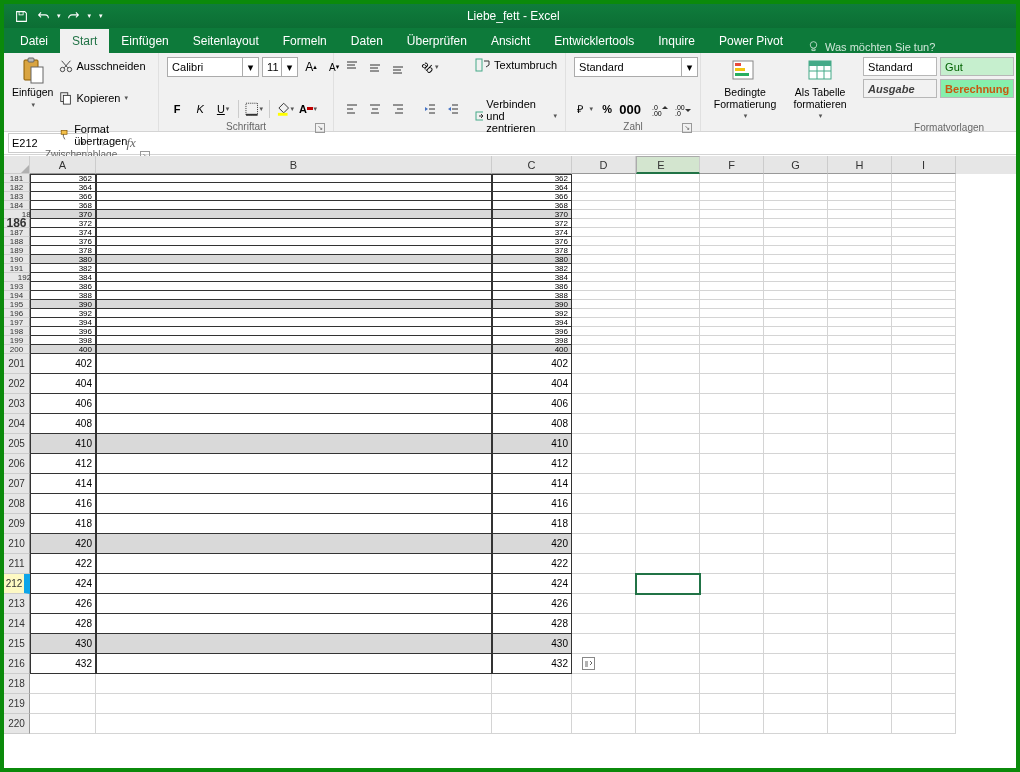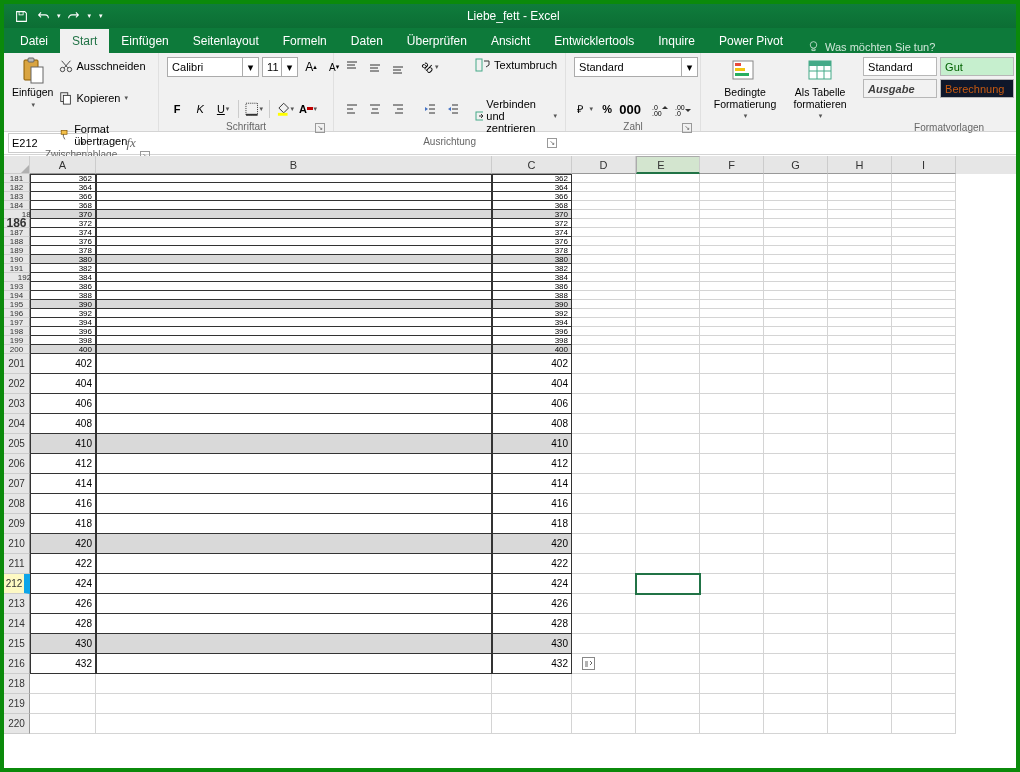--- a/index.html
+++ b/index.html
@@ -281,21 +281,20 @@
             <svg width="16" height="16">
               <rect x="1" y="4" width="14" height="8" fill="none" stroke="#4a8"></rect>
               <path d="M4 8h3M9 8h3" stroke="#333"></path>
               <path d="M6 6l2 2-2 2M10 6l-2 2 2 2" fill="none" stroke="#333"></path>
             </svg>
             <span class="lbl">Verbinden und zentrieren</span>
             <span class="dd">▾</span>
           </div>
       </div>
     </div>
-    <div class="group-label"><span>Ausrichtung</span><span class="dlaunch">↘</span></div>
   </div>
 
   <div class="group" style="width:135px">
     <div class="group-body stack" style="width:100%">
       <div class="sel" style="width:124px">
           <span>Standard</span>
           <span class="arr">▾</span>
         </div>
       <div class="row" style="margin-top:4px">
         <span class="mini-btn">
@@ -363,21 +362,21 @@
               <span>Standard</span>
             </div>
           <div class="stylebox" style="background:#c6efce;color:#006100">
               <span>Gut</span>
             </div>
         </div>
         <div class="row" style="gap:3px">
           <div class="stylebox" style="background:#f2f2f2;font-style:italic;font-weight:bold;color:#3f3f3f">
               <span>Ausgabe</span>
             </div>
-          <div class="stylebox" style="background:#0f172a;color:#c65911;font-weight:normal">
+          <div class="stylebox" style="background:#86efac;color:#c65911;font-weight:bold">
               <span>Berechnung</span>
             </div>
         </div>
       </div>
     </div>
     <div class="group-label" style="text-align:right;padding-right:30px"><span>Formatvorlagen</span></div>
   </div>
 </div>
 
 <div class="fmla-bar">

